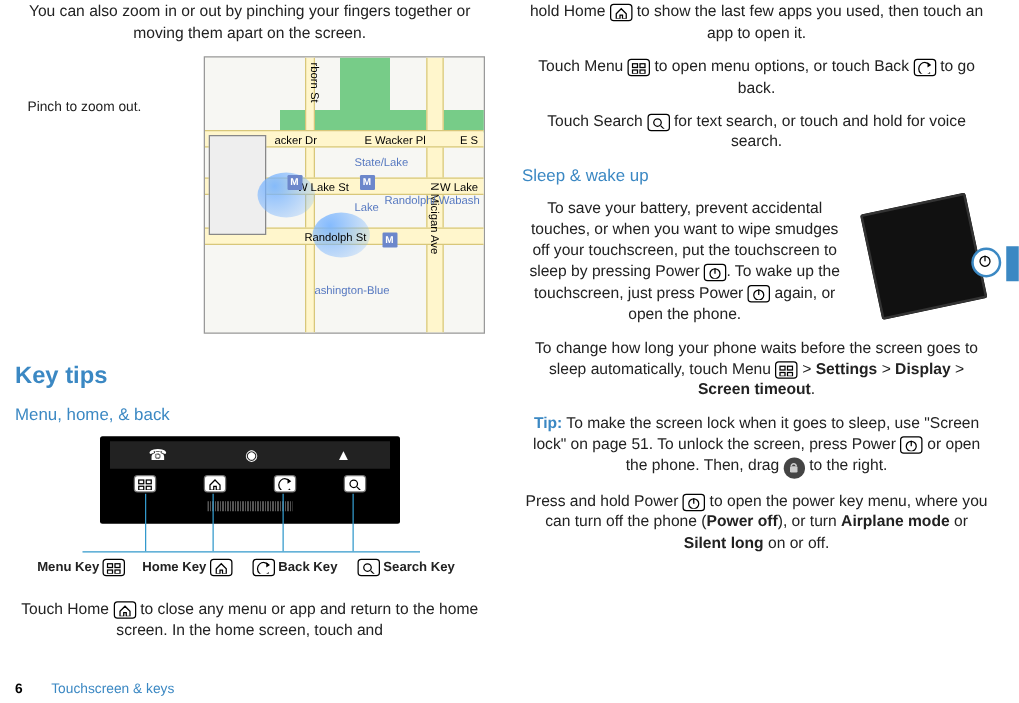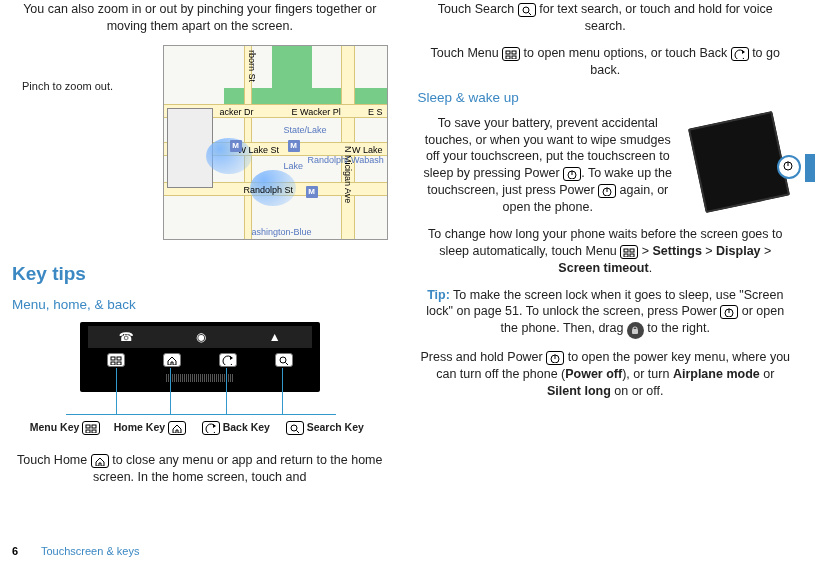--- a/index.html
+++ b/index.html
@@ -26,21 +26,21 @@
     font-size: 9px; line-height: 1; vertical-align: -2px;
     background: #fff;
   }
   .kb-icon svg { width: 12px; height: 10px; }
   .footer { position: absolute; bottom: 3px; left: 12px; font-size: 11px; color: #3b88c3; }
   .footer .pg { color: #000; font-weight: bold; margin-right: 20px; }
 
   
   .map-wrap { text-align: right; margin: 6px 0 8px 0; position: relative; }
   .map-caption { position: absolute; left: 10px; top: 34px; font-size: 11px; }
-  .map-box { display: inline-block; width: 225px; height: 195px; border: 1px solid #999; background: #f7f7f3; position: relative; overflow: hidden; }
+  .map-box { display: inline-block; width: 225px; height: 222px; border: 1px solid #999; background: #f7f7f3; position: relative; overflow: hidden; }
   .mini-map { position:absolute; left:3px; top:62px; width:46px; height:80px; border:1px solid #888; background:#eee; }
   .map-road-h { position:absolute; left:0; right:0; height:14px; background:#fff6cc; border-top:1px solid #d8c77a; border-bottom:1px solid #d8c77a;}
   .map-road-v { position:absolute; top:0; bottom:0; width:8px; background:#fff6cc; border-left:1px solid #d8c77a; border-right:1px solid #d8c77a;}
   .map-label { position:absolute; font-size:9px; color:#000; white-space:nowrap; }
   .map-label.blue { color:#5678c0; }
   .river { position:absolute; background:#77cc88;}
   .bubble { position:absolute; width:46px; height:36px; border-radius:50%; background:radial-gradient(circle at 30% 30%, rgba(120,180,255,0.9), rgba(120,180,255,0.1)); }
   .m-mark { display:inline-block; width:12px; height:12px; background:#6c87cb; color:#fff; font-size:8px; font-weight:bold; text-align:center; line-height:12px; border-radius:1px;}
 
   
@@ -198,36 +198,43 @@
       <span>Touch Home </span><span class="kb-icon">
           <svg>
             <use href="#ic-home"></use>
           </svg>
         </span><span> to close any menu or app and return to the home screen. In the home screen, touch and </span>
     </p>
   </div>
 
   <div class="col">
     <p>
+      <span>hold Home </span><span class="kb-icon">
+          <svg>
+            <use href="#ic-home"></use>
+          </svg>
+        </span><span> to show the last few apps you used, then touch an app to open it.</span>
+    </p>
+    <p>
+      <span>Touch Menu </span><span class="kb-icon">
+          <svg>
+            <use href="#ic-menu"></use>
+          </svg>
+        </span><span> to open menu options, or touch Back </span><span class="kb-icon">
+          <svg>
+            <use href="#ic-back"></use>
+          </svg>
+        </span><span> to go back.</span>
+    </p>
+    <p>
       <span>Touch Search </span><span class="kb-icon">
           <svg>
             <use href="#ic-search"></use>
           </svg>
         </span><span> for text search, or touch and hold for voice search.</span>
-    </p>
-    <p>
-      <span>Touch Menu </span><span class="kb-icon">
-          <svg>
-            <use href="#ic-menu"></use>
-          </svg>
-        </span><span> to open menu options, or touch Back </span><span class="kb-icon">
-          <svg>
-            <use href="#ic-back"></use>
-          </svg>
-        </span><span> to go back.</span>
     </p>
 
     <div class="section-h2">Sleep &amp; wake up</div>
 
     <div class="phone-tilt">
       <div class="ph"></div>
       <div class="arrow2"></div>
       <div class="pwr">
           <svg width="14" height="14">
             <use href="#ic-power"></use>

